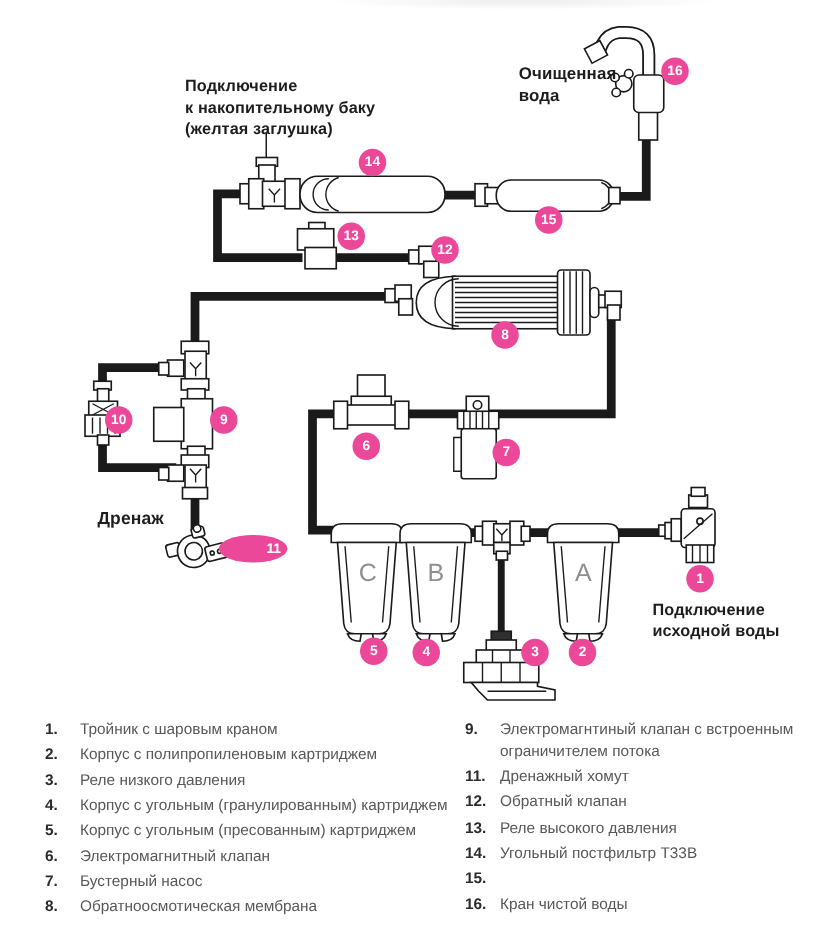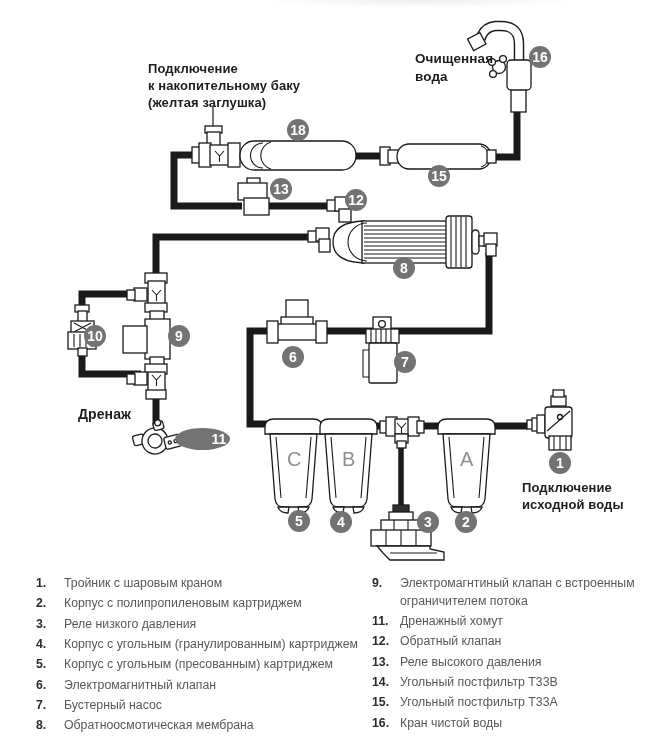--- a/index.html
+++ b/index.html
@@ -11,22 +11,22 @@
   svg rect, svg circle, svg ellipse, svg path{fill:#fff;stroke:#1a1a1a;stroke-width:1.3;}
   svg .pipe{fill:none;stroke:#1a1a1a;stroke-width:7;stroke-linejoin:miter;}
   svg .pipe5{fill:none;stroke:#1a1a1a;stroke-width:5.5;}
   svg .thin{fill:none;stroke:#1a1a1a;stroke-width:1.1;}
   svg .hair{fill:none;stroke:#1a1a1a;stroke-width:1.2;}
   svg .dark{fill:#2f2f2f;}
   
   .lbl{position:absolute;font-weight:700;color:#1d1d1d;font-size:13px;line-height:1.32;
        white-space:pre-line;letter-spacing:.1px;}
   .hl{position:absolute;font-size:20px;color:#8f8f8f;font-weight:400;}
-  .badge{position:absolute;width:22px;height:22px;border-radius:50%;background:#737373;
-         color:#fff;font-weight:700;font-size:14px;display:flex;align-items:center;
+  .badge{position:absolute;width:22px;height:22px;border-radius:50%;background:#ec4899;
+         color:#fff;font-weight:700;font-size:11px;display:flex;align-items:center;
          justify-content:center;z-index:5;}
   
   .legend{position:absolute;left:36px;top:575px;width:600px;display:flex;gap:14px;}
   .lcol{width:322px;flex:none;}
   .rcol{flex:1;}
   .li{display:flex;margin-bottom:2.5px;}
   .li .n{width:28px;flex:none;font-weight:700;font-size:12.3px;color:#2b2b2b;line-height:1.45;}
   .li .t{font-size:12.3px;color:#58585a;line-height:1.45;white-space:pre-line;}
 </style>
 </head>
@@ -270,21 +270,21 @@
   <div class="badge" style="left:330px;top:511px;">4</div>
   <div class="badge" style="left:288px;top:510px;">5</div>
   <div class="badge" style="left:282px;top:346px;">6</div>
   <div class="badge" style="left:394px;top:351px;">7</div>
   <div class="badge" style="left:393px;top:257px;">8</div>
   <div class="badge" style="left:168px;top:325px;">9</div>
   <div class="badge" style="left:60px;top:325px;margin-left:24px;">10</div>
   <div class="badge" style="left:175px;top:428px;padding-left:33px;">11</div>
   <div class="badge" style="left:345px;top:189px;">12</div>
   <div class="badge" style="left:270px;top:178px;">13</div>
-  <div class="badge" style="left:287px;top:119px;">18</div>
+  <div class="badge" style="left:287px;top:119px;">14</div>
   <div class="badge" style="left:428px;top:117px;margin-top:48px;">15</div>
   <div class="badge" style="left:529px;top:46px;">16</div>
 
   
   <div class="legend">
     <div class="lcol">
       <div class="li">
           <span class="n">1.</span>
           <span class="t">Тройник с шаровым краном</span>
         </div>
@@ -334,21 +334,20 @@
       <div class="li">
           <span class="n">13.</span>
           <span class="t">Реле высокого давления</span>
         </div>
       <div class="li">
           <span class="n">14.</span>
           <span class="t">Угольный постфильтр Т33B</span>
         </div>
       <div class="li">
           <span class="n">15.</span>
-          <span class="t">Угольный постфильтр Т33A</span>
         </div>
       <div class="li">
           <span class="n">16.</span>
           <span class="t">Кран чистой воды</span>
         </div>
     </div>
   </div>
 </div>
 
 </body></html>

